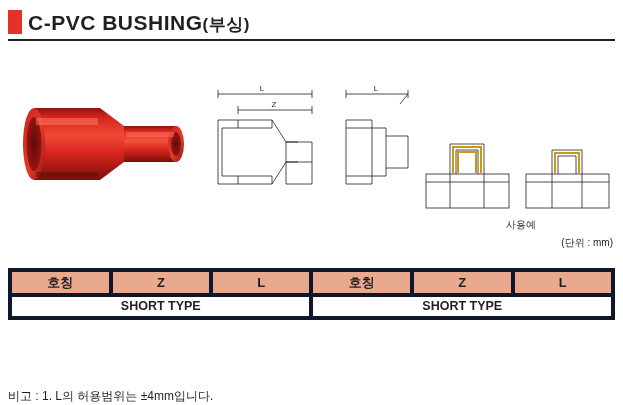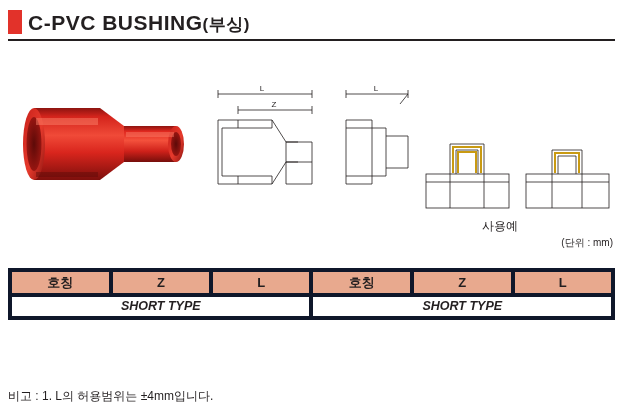--- a/index.html
+++ b/index.html
@@ -82,23 +82,23 @@
   .draw {
     position: absolute;
   }
   .d1 { left: 200px; top: 30px; width: 120px; height: 120px; }
   .d2 { left: 330px; top: 30px; width: 80px;  height: 120px; }
   .d3 { left: 412px; top: 80px; width: 95px;  height: 90px; }
   .d4 { left: 512px; top: 80px; width: 95px;  height: 90px; }
 
   .usage-label {
     position: absolute;
-    left: 474px;
+    left: 498px;
     top: 168px;
-    font-size: 12px;
+    font-size: 10px;
     color: #231f20;
   }
 
   .unit-note {
     position: absolute;
     right: 10px;
     top: 236px;
     font-size: 10px;
     color: #231f20;
   }
@@ -128,21 +128,20 @@
   }
   table.spec td {
     background: #ffffff;
     font-size: 12px;
   }
   table.spec td.type {
     font-weight: bold;
     font-size: 12.5px;
     height: 19px;
     line-height: 19px;
-    font-style: italic;
   }
   .col-name { width: 101px; }
   .col-z    { width: 101px; }
   .col-l    { width: 101px; }
 
   .remark {
     position: absolute;
     left: 8px;
     top: 388px;
     font-size: 12px;

